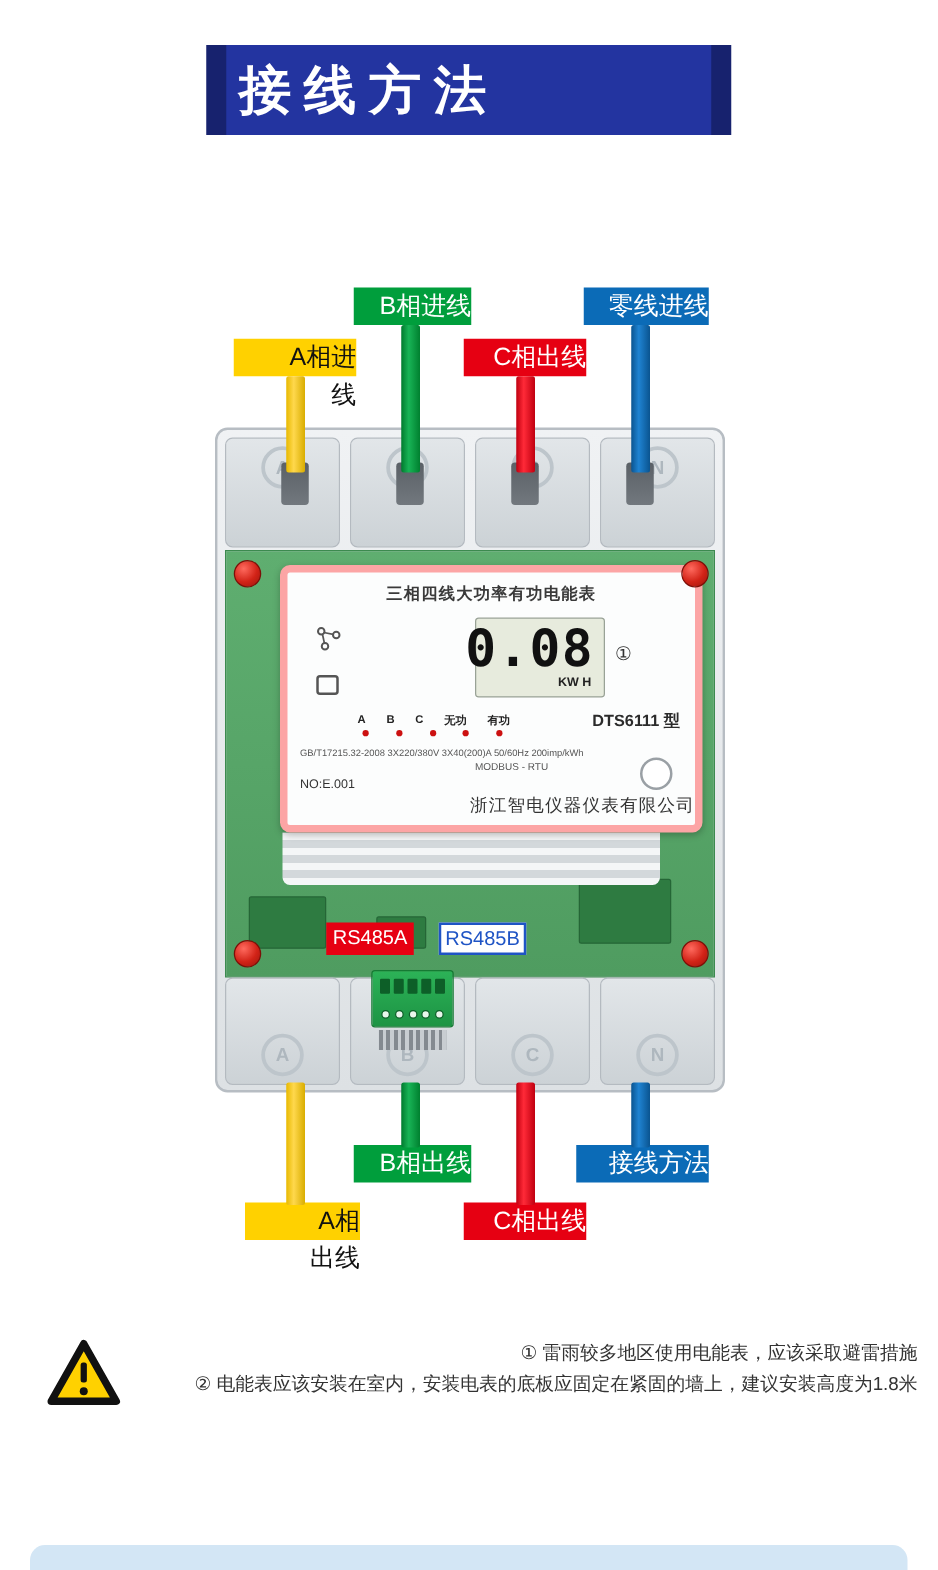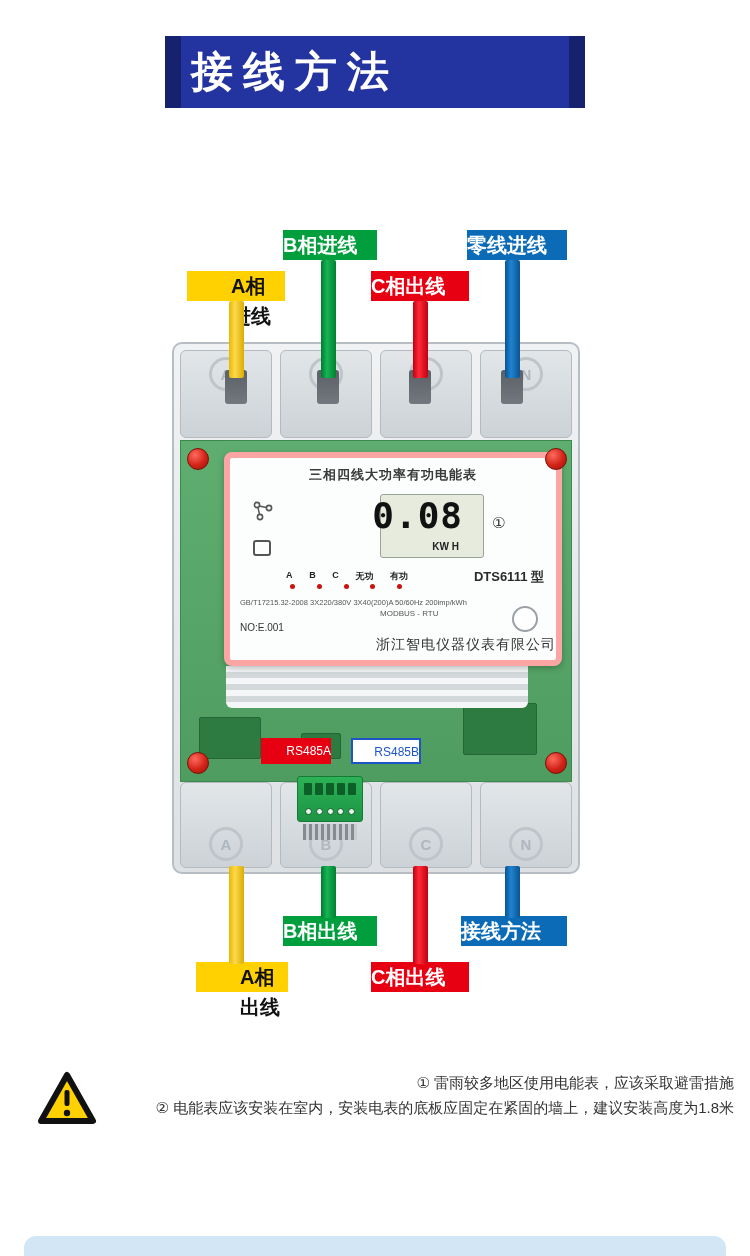--- a/index.html
+++ b/index.html
@@ -24,21 +24,21 @@
     display: flex; align-items: center; justify-content: flex-start;
   }
   .banner-title {
     color: #fff; font-size: 42px; font-weight: bold; letter-spacing: 10px;
     text-indent: 10px;
   }
 
   
   .tag {
     position: absolute; height: 30px; line-height: 30px;
-    text-align: left; font-size: 20px; color: #fff; font-weight: 700;
+    text-align: right; font-size: 20px; color: #fff; font-weight: 400;
   }
   .tag-yellow { background: #ffd100; color: #111; padding-left: 44px; }
   .tag-green  { background: #009e3c; }
   .tag-red    { background: #e60012; }
   .tag-blue   { background: #0b6bb7; }
 
   .tag-b-in { left: 283px; top: 230px; width: 94px; }
   .tag-n-in { left: 467px; top: 230px; width: 100px; }
   .tag-a-in { left: 187px; top: 271px; width: 98px; }
   .tag-c-in { left: 371px; top: 271px; width: 98px; }
@@ -130,26 +130,26 @@
   .icon-net { position: absolute; left: 22px; top: 42px; }
   .icon-frame {
     position: absolute; left: 23px; top: 82px; width: 18px; height: 16px;
     border: 2px solid #555; border-radius: 3px;
   }
   .lcd {
     position: absolute; left: 150px; top: 36px; width: 104px; height: 64px;
     background: #e7ebdd; border: 1px solid #99a296; border-radius: 3px;
   }
   .lcd-value {
-    position: absolute; right: 20px; top: 0px;
+    position: absolute; right: 8px; top: 0px;
     font-family: "DejaVu Sans Mono", monospace;
-    font-size: 36px; font-weight: bold; color: #111; letter-spacing: 1px;
+    font-size: 41px; font-weight: bold; color: #111; letter-spacing: 1px;
   }
   .lcd-unit {
-    position: absolute; right: 24px; bottom: 5px;
+    position: absolute; right: 10px; bottom: 5px;
     font-size: 10px; font-weight: bold; color: #222;
   }
   .lcd-badge { position: absolute; left: 262px; top: 56px; font-size: 15px; color: #333; }
   .ind-row {
     position: absolute; left: 56px; top: 112px; width: 122px;
     display: flex; justify-content: space-between;
     font-size: 9px; font-weight: bold; color: #222;
   }
   .ind-dots {
     position: absolute; left: 60px; top: 126px; width: 112px;
@@ -175,21 +175,21 @@
     border: 1px solid #7c0f08; z-index: 4;
   }
   .screw-tl { left: 187px; top: 448px; }
   .screw-tr { left: 545px; top: 448px; }
   .screw-bl { left: 187px; top: 752px; }
   .screw-br { left: 545px; top: 752px; }
 
   
   .rs485-tag {
     position: absolute; width: 70px; height: 26px; line-height: 24px;
-    text-align: right; font-size: 12px; z-index: 5;
+    text-align: center; font-size: 16px; z-index: 5;
   }
   .rs485-a { left: 261px; top: 738px; background: #e60012; color: #fff; line-height: 26px; }
   .rs485-b { left: 351px; top: 738px; background: #fff; color: #1f54c5; border: 2px solid #1f54c5; }
   .rs485-block {
     position: absolute; left: 297px; top: 776px; width: 66px; height: 46px;
     background: linear-gradient(180deg,#2cb257,#1d9444);
     border: 1px solid #157a33; border-radius: 3px; z-index: 5;
   }
   .rs485-block .slots { position: absolute; top: 6px; left: 6px; right: 6px; display: flex; justify-content: space-between; }
   .rs485-block .slots i { width: 8px; height: 12px; background: #0d5f28; border-radius: 1px; }

